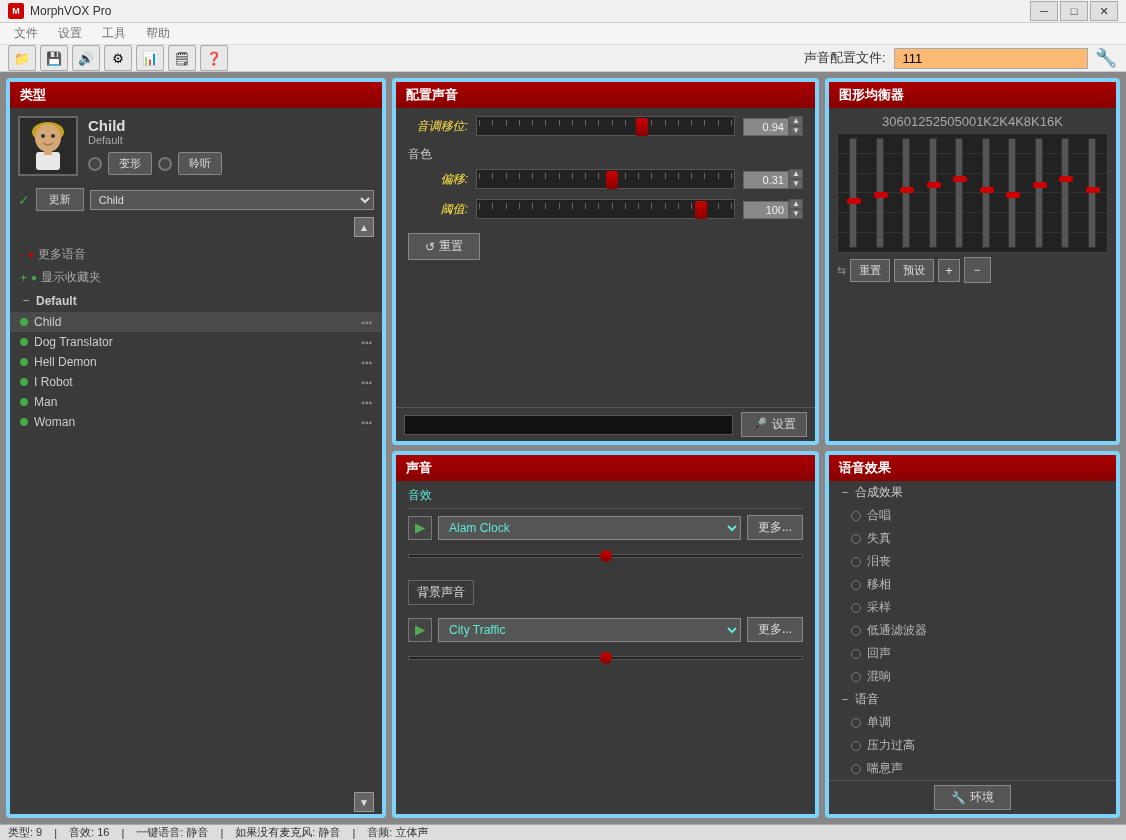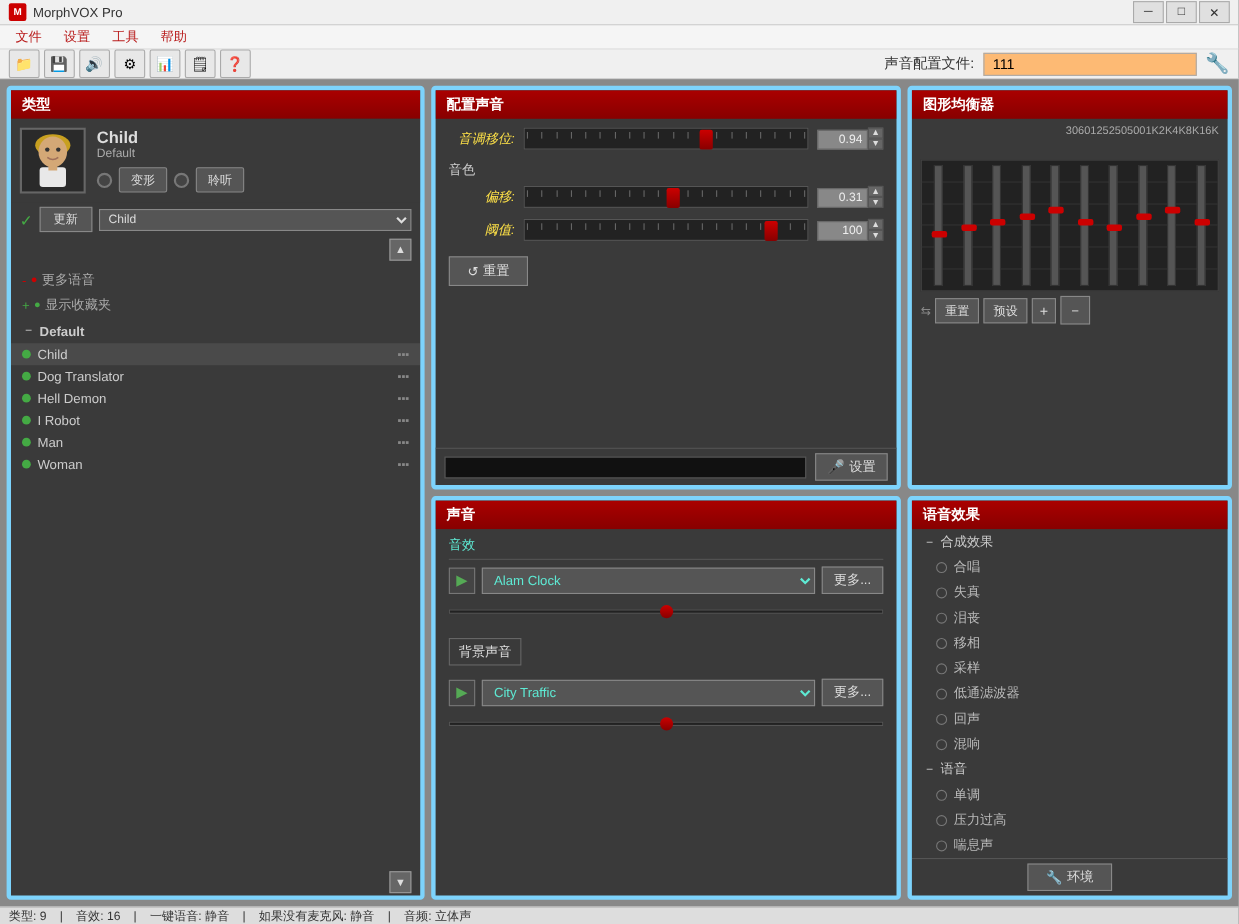--- a/index.html
+++ b/index.html
@@ -54,21 +54,21 @@
       height: 24px;
       display: flex;
       align-items: center;
       padding: 0 4px;
       border-bottom: 1px solid #ddd;
     }
     .menu-item {
       padding: 2px 10px;
       cursor: pointer;
       font-size: 12px;
-      color: #b91c1c;
+      color: #737373;
     }
 
     
     .toolbar {
       background: #f0f0f0;
       height: 36px;
       display: flex;
       align-items: center;
       padding: 0 8px;
       border-bottom: 1px solid #ccc;
@@ -333,22 +333,22 @@
     .mic-icon { font-size: 13px; }
 
     
     .panel-right-top {
       grid-column: 3;
       grid-row: 1;
       background: #3a3a3a;
     }
     .eq-content { padding: 6px 8px; flex: 1; }
     .eq-labels {
-      display: flex; justify-content: flex-end;
-      color: #aaa; font-size: 10px; margin-bottom: 20px;
+      display: flex; justify-content: center;
+      color: #aaa; font-size: 13px; margin-bottom: 4px;
     }
     .eq-grid {
       position: relative;
       height: 120px;
       background: #222;
       border: 1px solid #444;
     }
     .eq-grid-lines {
       position: absolute; inset: 0;
       display: flex; flex-direction: column; justify-content: space-evenly;

